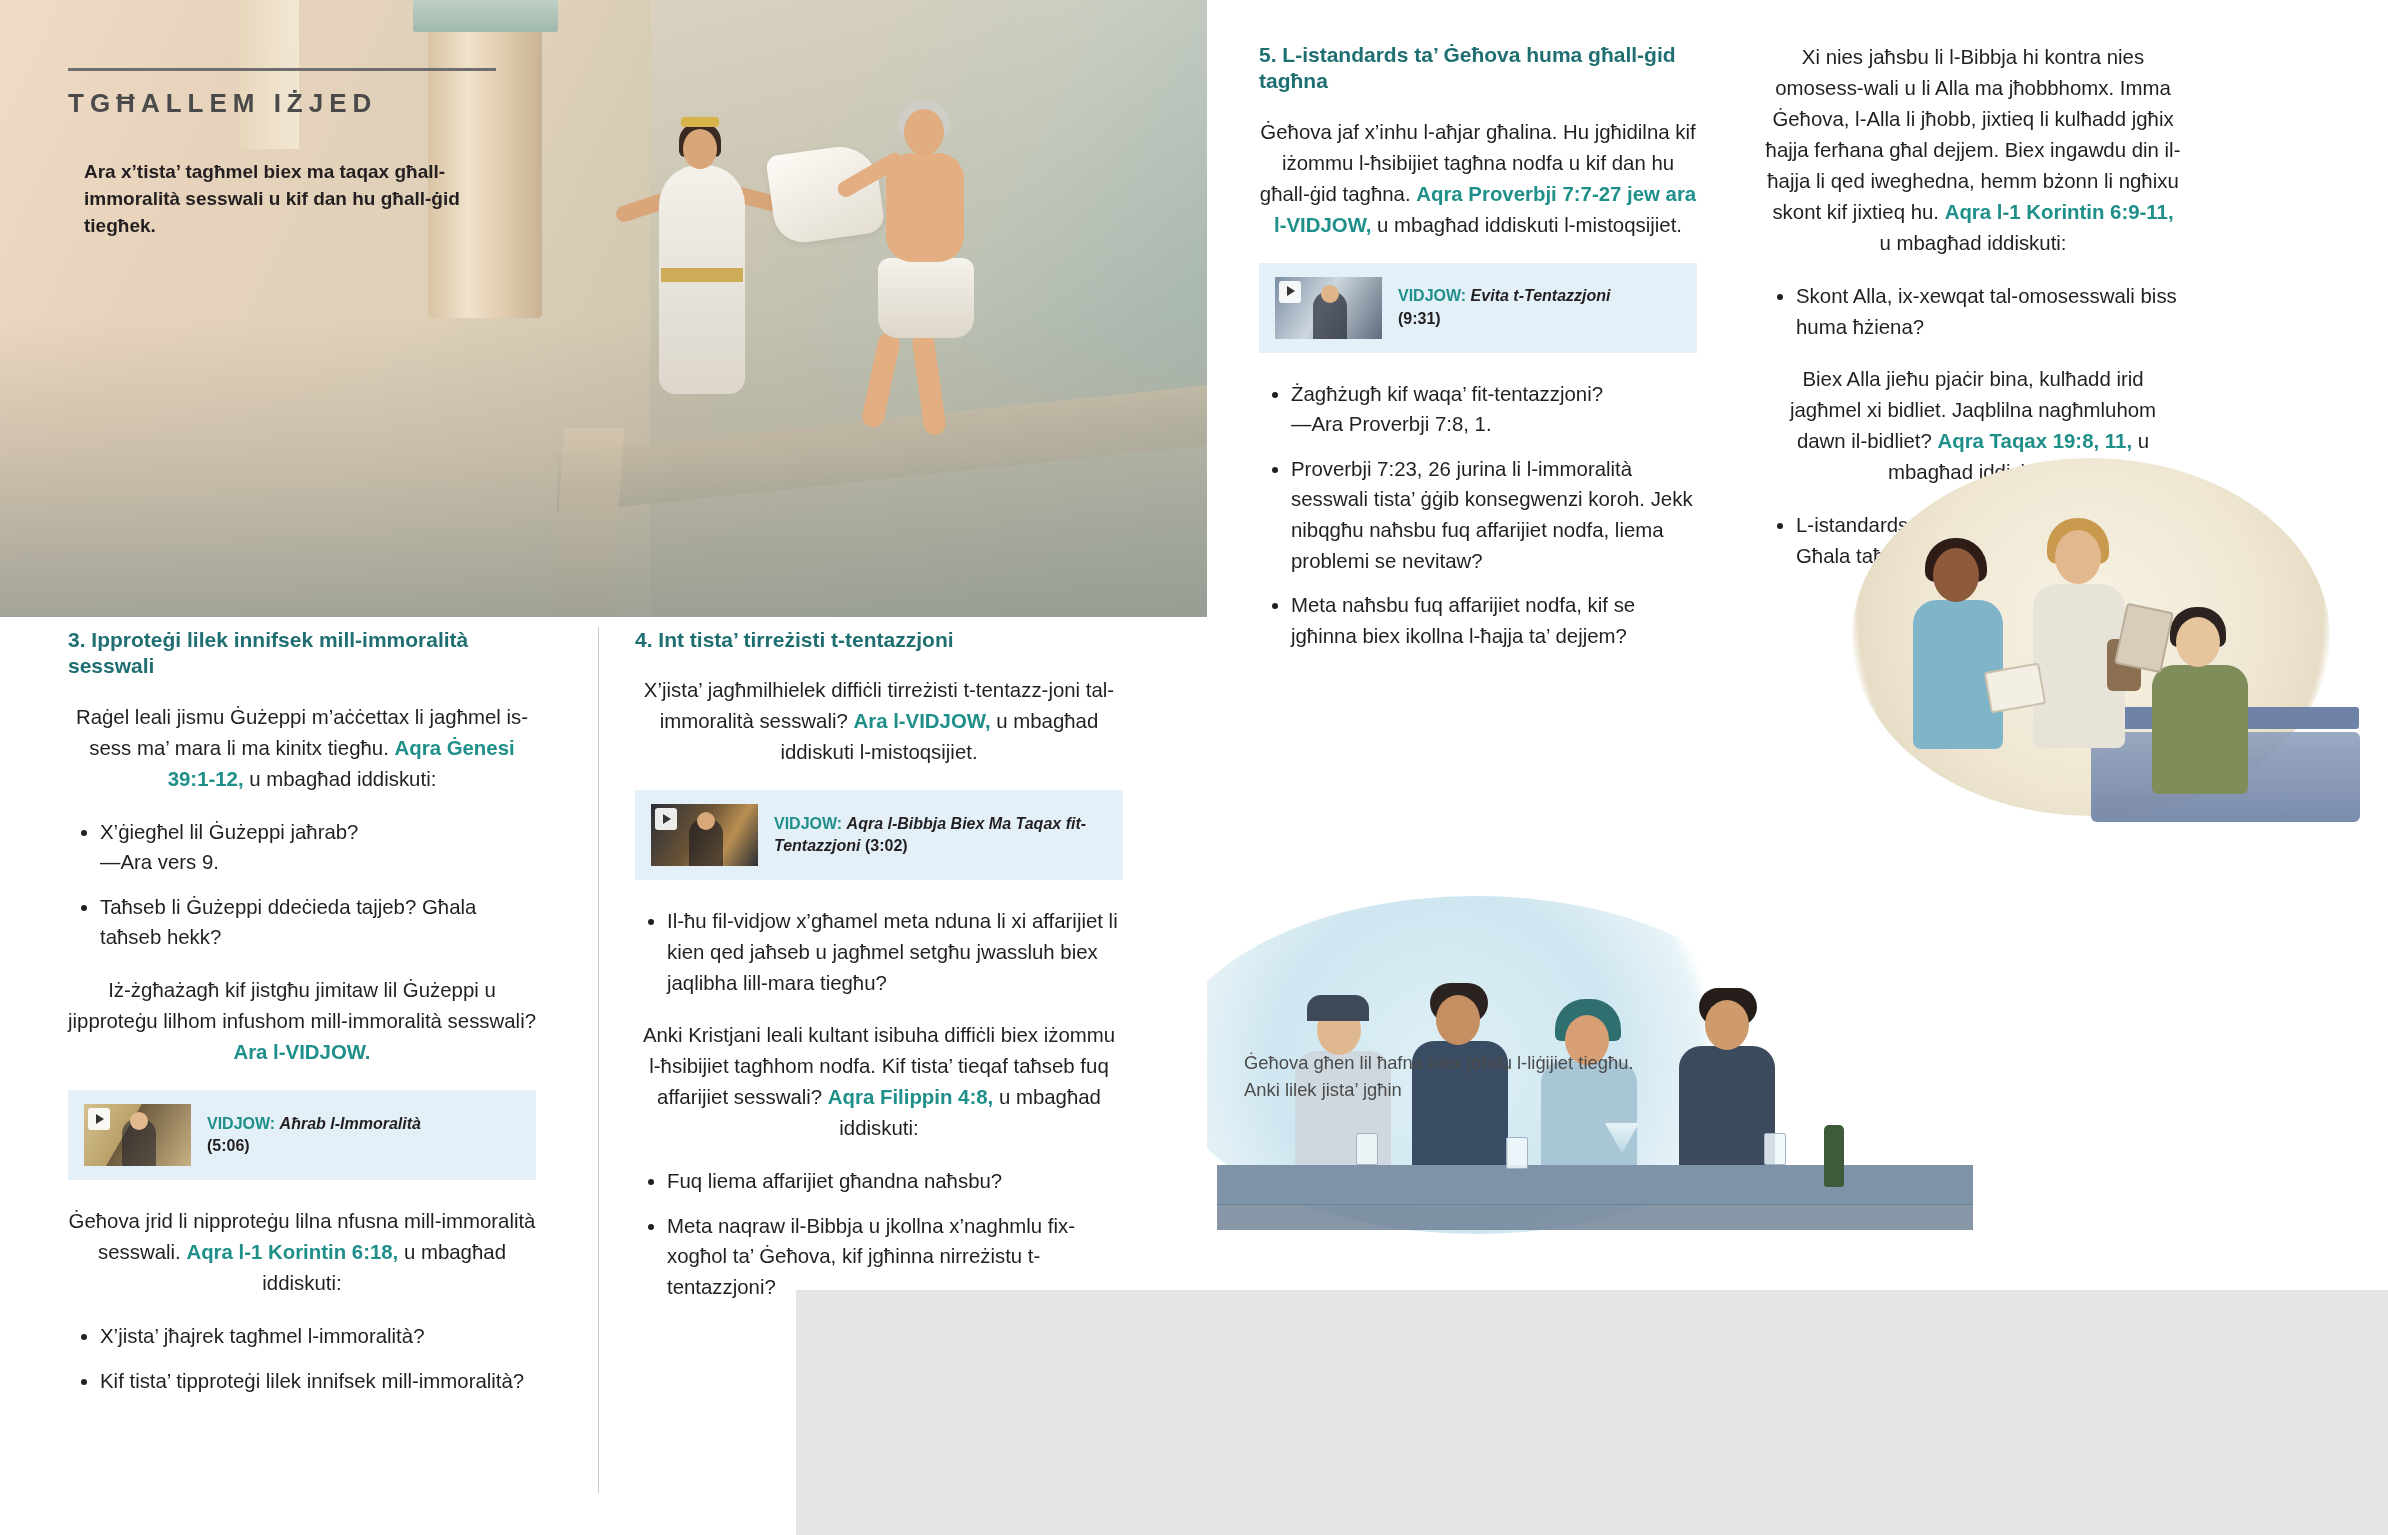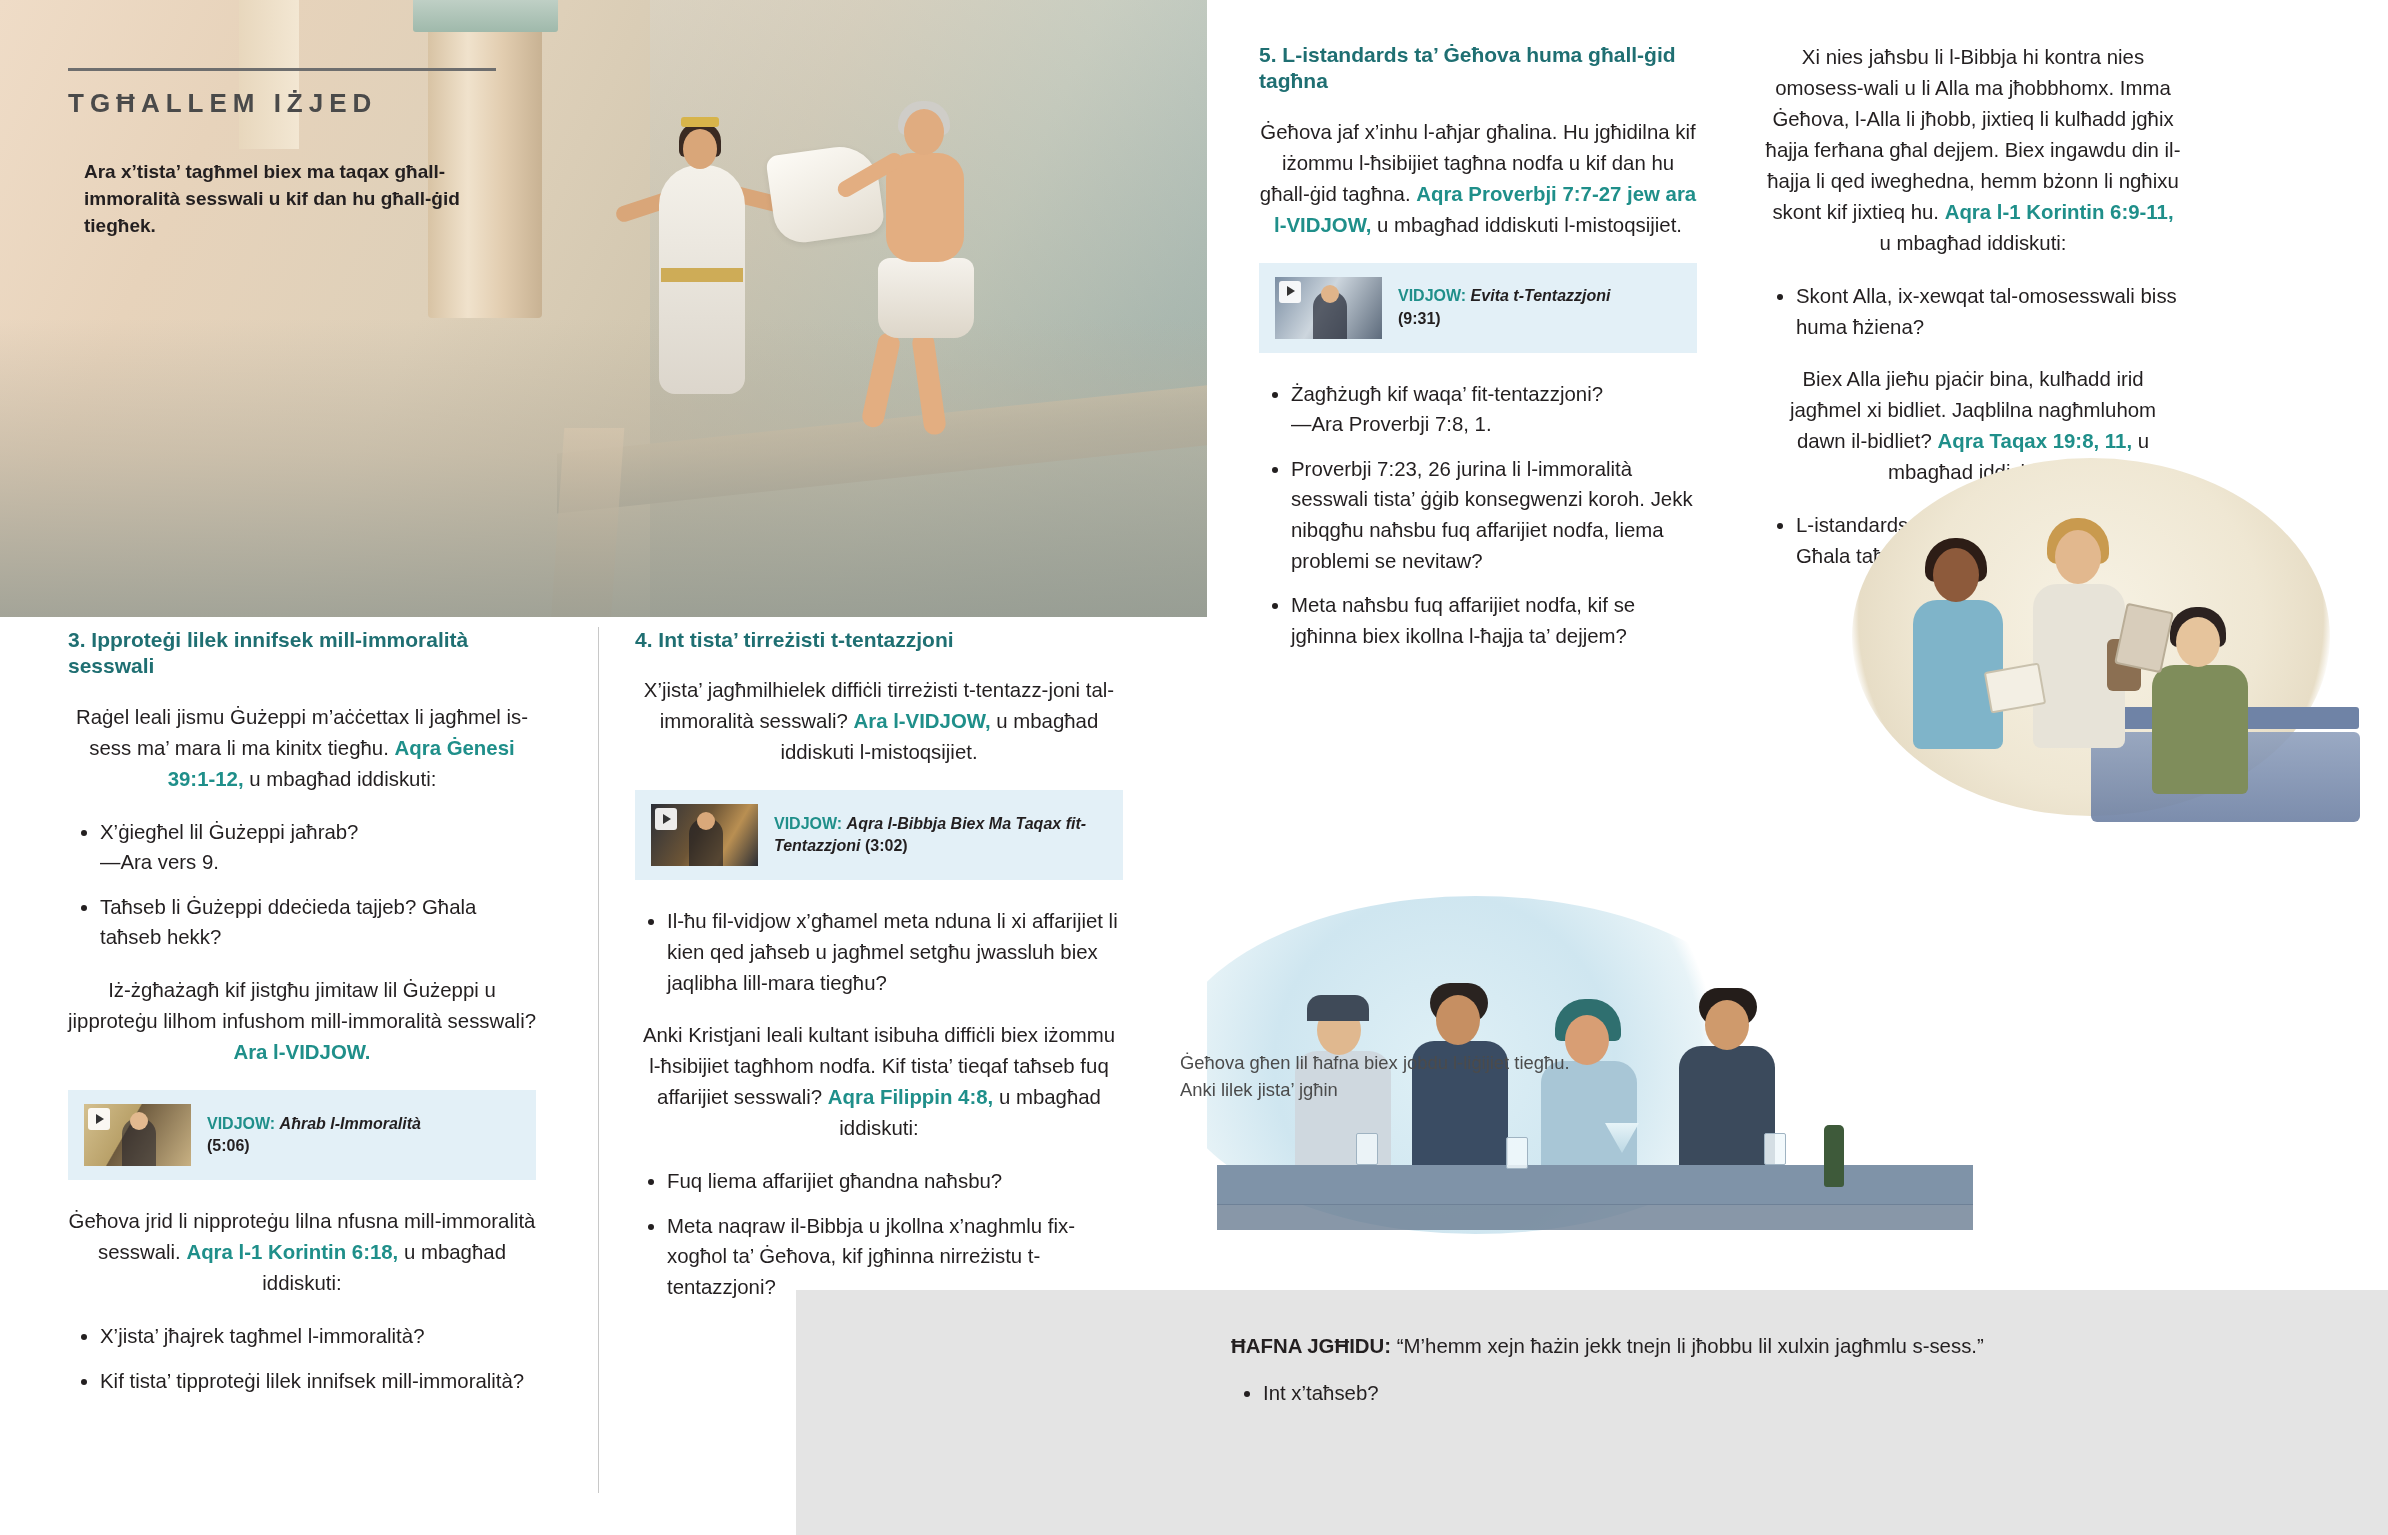--- a/index.html
+++ b/index.html
@@ -100,21 +100,21 @@
   .p2 .hd{position:absolute;left:36px;top:0;width:46px;height:54px;border-radius:50%;background:#e2b88e;}
   .p2 .hr{position:absolute;left:28px;top:-12px;width:62px;height:46px;border-radius:30px 30px 10px 10px;background:#c99a4e;}
   .p2 .bd{position:absolute;left:14px;top:54px;width:92px;height:164px;border-radius:24px 24px 8px 8px;background:#e7e3d8;}
   .p2 .bag{position:absolute;left:88px;top:109px;width:34px;height:52px;border-radius:6px;background:#8b6f52;}
   .p3{position:absolute;left:338px;top:159px;width:139px;height:199px;}
   .p3 .hd{position:absolute;left:46px;top:0;width:44px;height:50px;border-radius:50%;background:#e6c49c;}
   .p3 .hr{position:absolute;left:40px;top:-10px;width:56px;height:40px;border-radius:26px 26px 8px 8px;background:#2c2220;}
   .p3 .bd{position:absolute;left:22px;top:48px;width:96px;height:129px;border-radius:22px 22px 6px 6px;background:#7f8d5b;}
   .book{position:absolute;left:195px;top:209px;width:52px;height:38px;background:#f3efe4;border:2px solid #c9c1ad;border-radius:3px;transform:rotate(-10deg);}
   .tablet{position:absolute;left:328px;top:149px;width:44px;height:58px;background:#d8cdbb;border:2px solid #b9ad97;border-radius:4px;transform:rotate(12deg);}
-  .caption{position:absolute;left:1180px;top:1050px;width:418px;font-size:18.4px;line-height:1.45;color:#4b4b4b;}
+  .caption{position:absolute;left:1244px;top:1050px;width:418px;font-size:18.4px;line-height:1.45;color:#4b4b4b;}
 
   
   .bar-art{position:absolute;left:0;top:876px;width:796px;height:418px;overflow:hidden;}
   .bar-art .glow{position:absolute;left:-40px;top:20px;width:617px;height:338px;border-radius:50%;
         background:radial-gradient(circle at 45% 50%,#dff0f6 0%,#cfe6f0 45%,#e7f3f7 68%,rgba(255,255,255,0) 72%);}
   .bar-art .counter{position:absolute;left:10px;top:289px;width:756px;height:40px;background:#7f93a8;}
   .bar-art .counter2{position:absolute;left:10px;top:328px;width:756px;height:26px;background:#6a7d92;opacity:.8;}
   .bp{position:absolute;}
   .bp .hd{position:absolute;width:44px;height:50px;border-radius:50%;}
   .bp .bd{position:absolute;width:96px;height:139px;border-radius:22px 22px 6px 6px;}
@@ -371,24 +371,15 @@
           <div class="hd"></div>
         </div>
       <div class="book"></div>
       <div class="tablet"></div>
     </div>
   </div>
 
   <div class="caption">Ġeħova għen lil ħafna biex jobdu l-liġijiet tiegħu. Anki lilek jista’ jgħin</div>
 
   <div class="gray-panel"></div>
-  <div class="gp-inner">
-    <div class="gp-lead">
-      <b>ĦAFNA JGĦIDU:</b>
-      <span>“M’hemm xejn ħażin jekk tnejn li jħobbu lil xulxin jagħmlu s-sess.”</span>
-    </div>
-    <ul class="gp-list">
-      <li>Int x’taħseb?</li>
-    </ul>
-  </div>
 
 </div>
 
 
 </body></html>

